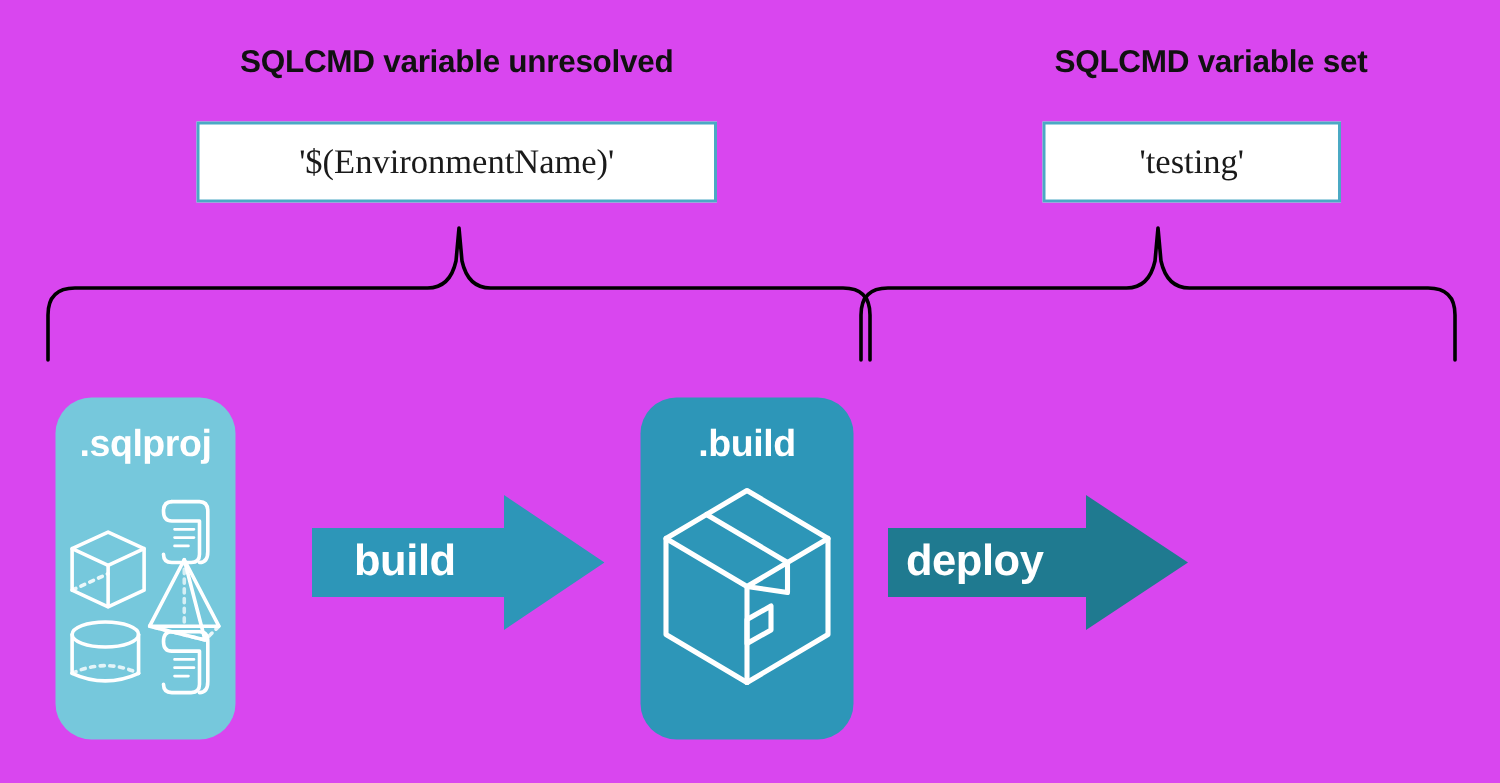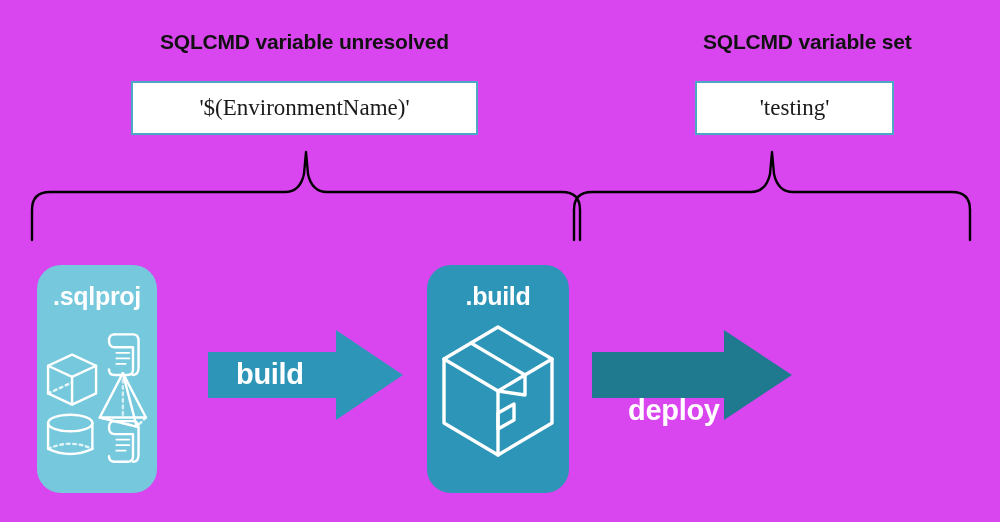--- a/index.html
+++ b/index.html
@@ -101,21 +101,21 @@
     position: absolute;
     font-family: "Liberation Sans", sans-serif;
     font-weight: bold;
     font-size: 29px;
     color: #ffffff;
     letter-spacing: -0.3px;
     white-space: nowrap;
     top: 28px;
   }
   #label-build  { left: 28px; }
-  #label-deploy { left: 36px; margin-top: 36px; }
+  #label-deploy { left: 12px; }
 </style>
 </head>
 <body>
 
 <div id="canvas">
 
   <div id="title-left" class="section-title">SQLCMD variable unresolved</div>
 
   <div id="title-right" class="section-title">SQLCMD variable set</div>
 

